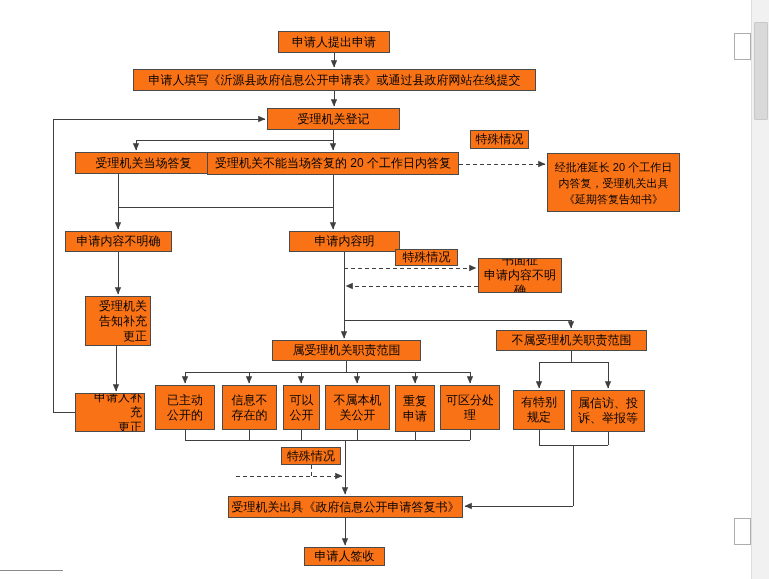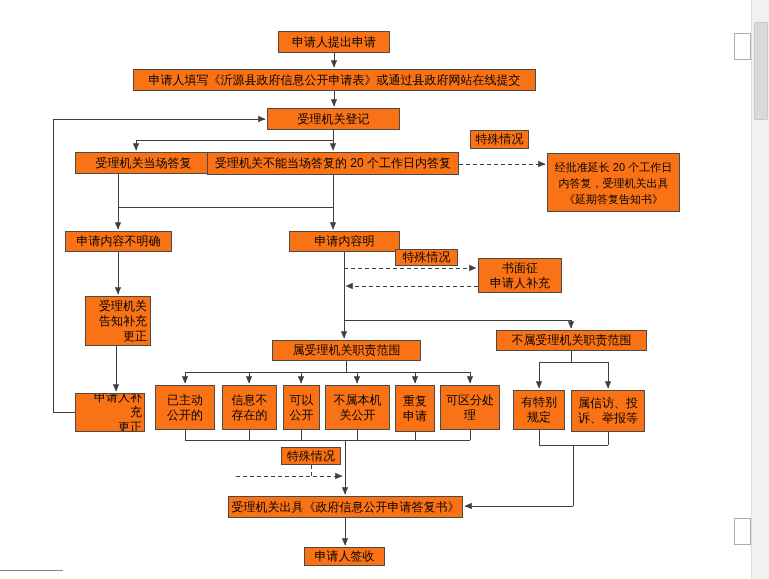--- a/index.html
+++ b/index.html
@@ -100,21 +100,21 @@
   <div class="node" style="left:75px;top:152px;width:137px;height:22px">受理机关当场答复</div>
   <div class="node" style="left:207px;top:152px;width:252px;height:23px">受理机关不能当场答复的 20 个工作日内答复</div>
   <div class="node" style="left:470px;top:130px;width:59px;height:19px">特殊情况</div>
   <div class="node wrap" style="left:547px;top:153px;width:133px;height:59px;font-size:11px;line-height:16px">经批准延长 20 个工作日
 内答复，受理机关出具
 《延期答复告知书》</div>
   <div class="node" style="left:65px;top:231px;width:107px;height:21px">申请内容不明确</div>
   <div class="node" style="left:289px;top:231px;width:111px;height:21px">申请内容明</div>
   <div class="node" style="left:395px;top:249px;width:63px;height:17px">特殊情况</div>
   <div class="node wrap" style="left:478px;top:258px;width:84px;height:35px">书面征
-申请人补充</div>
+申请内容不明确</div>
   <div class="node wrap align-left" style="left:85px;top:296px;width:66px;height:50px">受理机关
 告知补充
 更正</div>
   <div class="node" style="left:272px;top:340px;width:149px;height:21px">属受理机关职责范围</div>
   <div class="node" style="left:496px;top:330px;width:151px;height:21px">不属受理机关职责范围</div>
   <div class="node wrap align-left" style="left:75px;top:393px;width:70px;height:39px">申请人补充
 更正</div>
   <div class="node wrap" style="left:155px;top:385px;width:60px;height:45px">已主动
 公开的</div>
   <div class="node wrap" style="left:222px;top:385px;width:55px;height:45px">信息不

